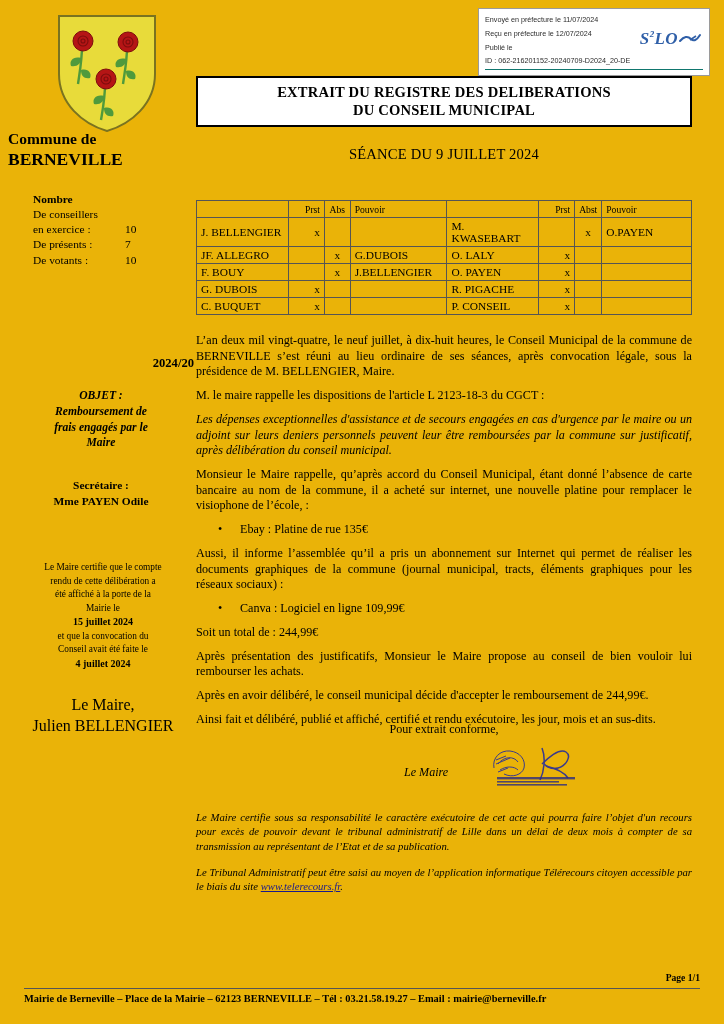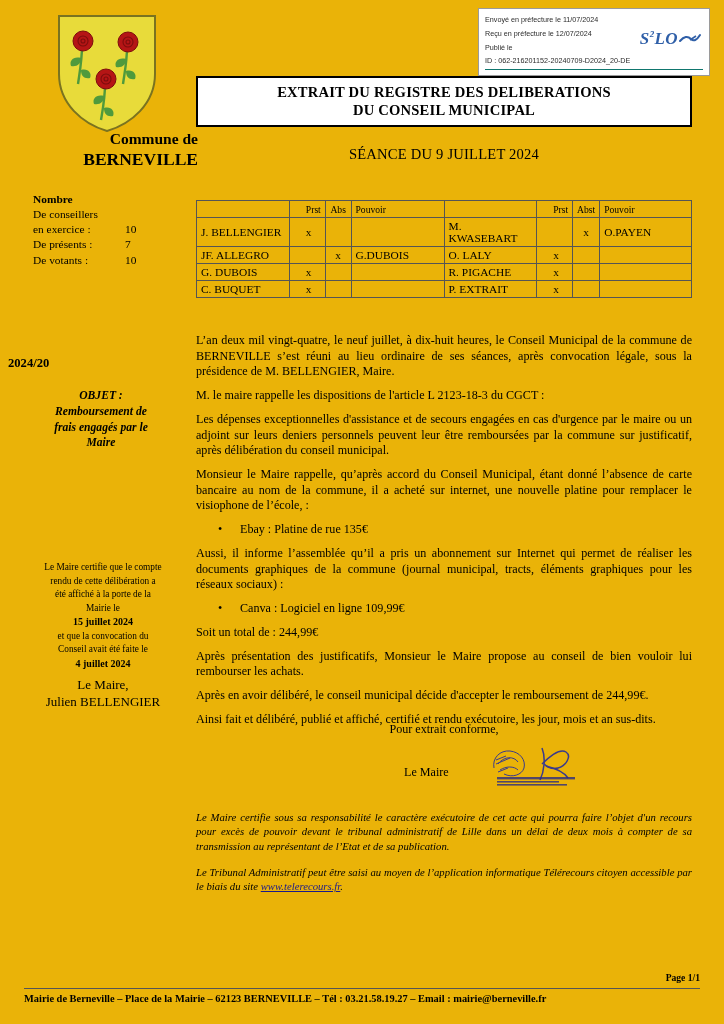--- a/index.html
+++ b/index.html
@@ -66,21 +66,21 @@
     width: 104px;
     height: 122px;
   }
 
   
   #commune-title {
     position: absolute;
     left: 8px;
     top: 130px;
     width: 190px;
-    text-align: right;
+    text-align: left;
     font-weight: bold;
     line-height: 1.22;
   }
   #commune-title .l1 { font-size: 15.5px; }
   #commune-title .l2 { font-size: 17.5px; }
 
   
   #nombre-block {
     position: absolute;
     left: 33px;
@@ -93,21 +93,21 @@
   #nombre-block .nb-row { display: flex; }
   #nombre-block .nb-lbl { width: 92px; }
   #nombre-block .nb-val { }
 
   
   #deliberation-ref {
     position: absolute;
     left: 8px;
     top: 356px;
     width: 186px;
-    text-align: left;
+    text-align: right;
     font-weight: bold;
     font-size: 12.6px;
   }
   #objet-block {
     position: absolute;
     left: 18px;
     top: 388px;
     width: 166px;
     text-align: center;
     font-weight: bold;
@@ -135,24 +135,24 @@
     text-align: center;
     font-size: 9.3px;
     line-height: 1.46;
   }
   #affichage-block .bold { font-weight: bold; font-size: 10px; }
 
   
   #sidebar-signature {
     position: absolute;
     left: 20px;
-    top: 676px;
+    top: 694px;
     width: 166px;
     text-align: center;
-    font-size: 13px;
+    font-size: 16px;
     line-height: 1.34;
   }
 
   
   #title-box {
     position: absolute;
     left: 196px;
     top: 76px;
     width: 496px;
     border: 2px solid #000;
@@ -188,36 +188,36 @@
   #attendance-table td, #attendance-table th {
     border: 1px solid #555;
     padding: 2px 4px;
     font-weight: normal;
     text-align: left;
     height: 17px;
     box-sizing: border-box;
   }
   #attendance-table th { font-size: 9.6px; }
   #attendance-table .c-name  { width: 96px; }
-  #attendance-table .c-prst  { width: 26px; text-align: left; padding-left: 16px; }
+  #attendance-table .c-prst  { width: 26px; text-align: right; padding-left: 16px; }
   #attendance-table .c-abs   { width: 26px; text-align: center; }
   #attendance-table .c-pouv  { width: 100px; }
 
   
   #body-text {
     position: absolute;
     left: 196px;
     top: 333px;
     width: 496px;
     font-size: 12.1px;
     line-height: 1.30;
     text-align: justify;
   }
   #body-text p { margin: 0 0 8px 0; }
-  #body-text p.it { }
+  #body-text p.it { font-style: italic; }
   #body-text ul {
     margin: 0 0 8px 0;
     padding-left: 44px;
     list-style: none;
   }
   #body-text li {
     margin: 0 0 2px 0;
     position: relative;
   }
   #body-text li:before {
@@ -233,20 +233,21 @@
     top: 722px;
     width: 496px;
     text-align: center;
     font-size: 12.1px;
   }
   #le-maire-label {
     position: absolute;
     left: 404px;
     top: 765px;
     font-size: 12.1px;
+    font-style: italic;
   }
   #signature-stamp {
     position: absolute;
     left: 484px;
     top: 742px;
     width: 104px;
     height: 50px;
   }
 
   #legal-notice {
@@ -362,20 +363,24 @@
 
   <div id="deliberation-ref">2024/20</div>
 
   <div id="objet-block">
     <div>OBJET :</div>
     <div>Remboursement de</div>
     <div>frais engagés par le</div>
     <div>Maire</div>
   </div>
 
+  <div id="secretaire-block">
+    <div>Secrétaire :</div>
+    <div>Mme PAYEN Odile</div>
+  </div>
 
   <div id="affichage-block">
     <div>Le Maire certifie que le compte</div>
     <div>rendu de cette délibération a</div>
     <div>été affiché à la porte de la</div>
     <div>Mairie  le</div>
     <div class="bold">15 juillet 2024</div>
     <div>et que la convocation du</div>
     <div>Conseil avait été faite le</div>
     <div class="bold">4 juillet 2024</div>
@@ -420,35 +425,45 @@
         <td class="c-name">JF. ALLEGRO</td>
         <td class="c-prst"></td>
         <td class="c-abs">x</td>
         <td class="c-pouv">G.DUBOIS</td>
         <td class="c-name">O. LALY</td>
         <td class="c-prst">x</td>
         <td class="c-abs"></td>
         <td class="c-pouv"></td>
       </tr>
       <tr>
+        <td class="c-name">F. BOUY</td>
+        <td class="c-prst"></td>
+        <td class="c-abs">x</td>
+        <td class="c-pouv">J.BELLENGIER</td>
+        <td class="c-name">O. PAYEN</td>
+        <td class="c-prst">x</td>
+        <td class="c-abs"></td>
+        <td class="c-pouv"></td>
+      </tr>
+      <tr>
         <td class="c-name">G. DUBOIS</td>
         <td class="c-prst">x</td>
         <td class="c-abs"></td>
         <td class="c-pouv"></td>
         <td class="c-name">R. PIGACHE</td>
         <td class="c-prst">x</td>
         <td class="c-abs"></td>
         <td class="c-pouv"></td>
       </tr>
       <tr>
         <td class="c-name">C. BUQUET</td>
         <td class="c-prst">x</td>
         <td class="c-abs"></td>
         <td class="c-pouv"></td>
-        <td class="c-name">P. EXTRAIT</td>
+        <td class="c-name">P. CONSEIL</td>
         <td class="c-prst">x</td>
         <td class="c-abs"></td>
         <td class="c-pouv"></td>
       </tr>
     </tbody>
   </table>
 
   <div id="body-text">
     <p>L’an deux mil vingt-quatre, le neuf juillet, à dix-huit heures, le Conseil Municipal de la commune de BERNEVILLE s’est réuni au lieu ordinaire de ses séances, après convocation légale, sous la présidence de M. BELLENGIER, Maire.</p>
     <p>M. le maire rappelle les dispositions de l'article  L 2123-18-3 du CGCT :</p>

